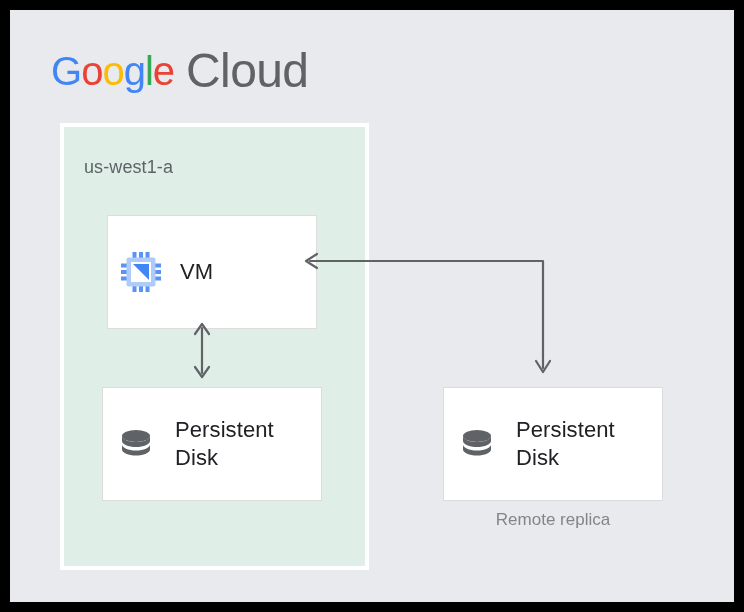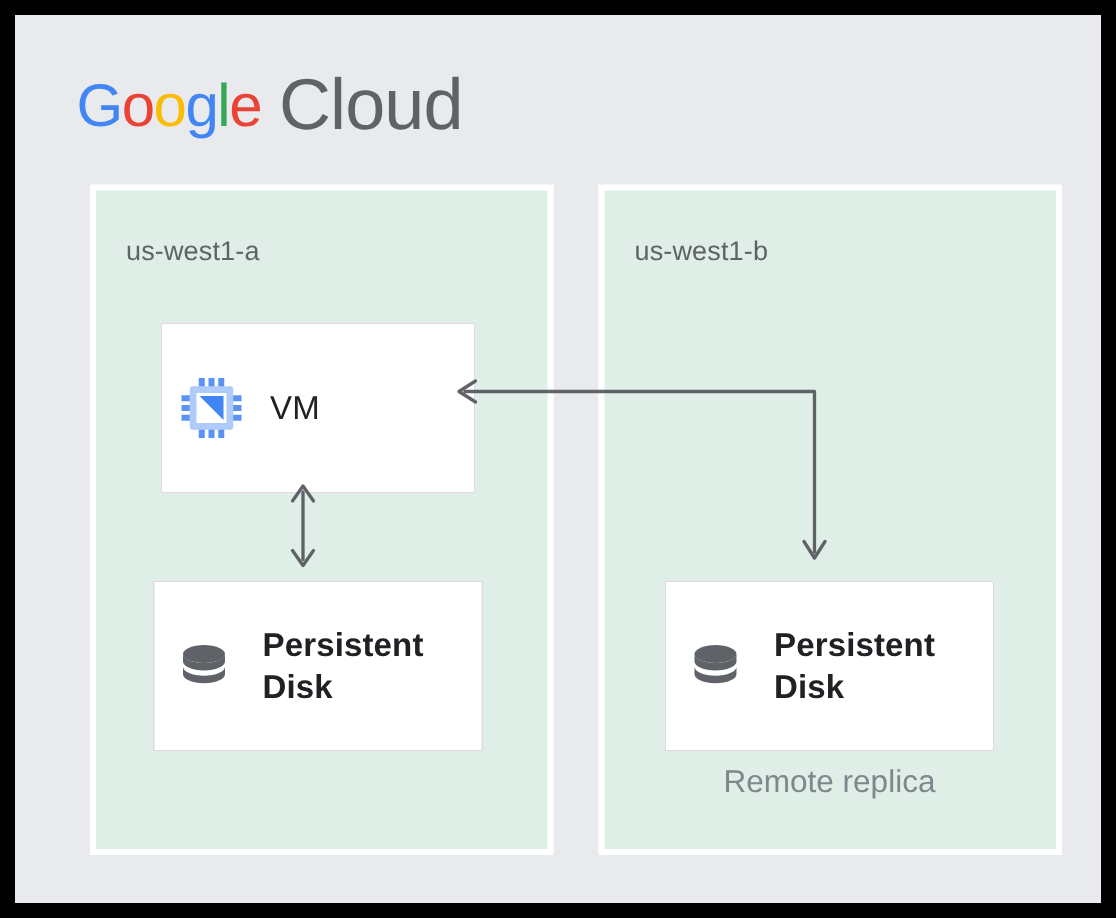--- a/index.html
+++ b/index.html
@@ -89,34 +89,34 @@
   #vm-card      { left: 97px;  top: 205px; width: 210px; height: 114px; }
   #pd-card-a    { left: 92px;  top: 377px; width: 220px; height: 114px; }
   #pd-card-b    { left: 433px; top: 377px; width: 220px; height: 114px; }
 
   .card-label {
     font-size: 22px;
     color: #202124;
     line-height: 28px;
     letter-spacing: 0.1px;
   }
-  .card-label.wrap { max-width: 120px; font-weight: bold; }
+  .card-label.wrap { max-width: 120px; }
 
   .icon-slot {
     flex: 0 0 auto;
     width: 42px;
     height: 42px;
     display: flex;
     align-items: center;
     justify-content: center;
   }
 
   .caption {
     position: absolute;
-    font-size: 21px;
+    font-size: 17px;
     color: #80868b;
     text-align: center;
     white-space: nowrap;
   }
   #remote-replica-caption {
     left: 433px;
     top: 500px;
     width: 220px;
   }
 
@@ -137,23 +137,20 @@
 
   <div class="logo">
     <div class="logo-wordmark"><span class="g-b">G</span><span class="g-r">o</span><span class="g-y">o</span><span class="g-b">g</span><span class="g-g">l</span><span class="g-r">e</span></div>
     <div class="logo-cloud">Cloud</div>
   </div>
 
   <div class="zone" id="zone-a">
     <div class="zone-label">us-west1-a</div>
   </div>
 
-  <div class="zone" id="zone-b">
-    <div class="zone-label">us-west1-b</div>
-  </div>
 
   <div class="card" id="vm-card">
     <div class="icon-slot">
       <svg width="42" height="42" viewBox="0 0 42 42" aria-hidden="true">
 
         <rect x="12.5" y="1" width="4" height="6" fill="#5b93f5"></rect>
         <rect x="19.0" y="1" width="4" height="6" fill="#5b93f5"></rect>
         <rect x="25.5" y="1" width="4" height="6" fill="#5b93f5"></rect>
 
         <rect x="12.5" y="35" width="4" height="6" fill="#5b93f5"></rect>

